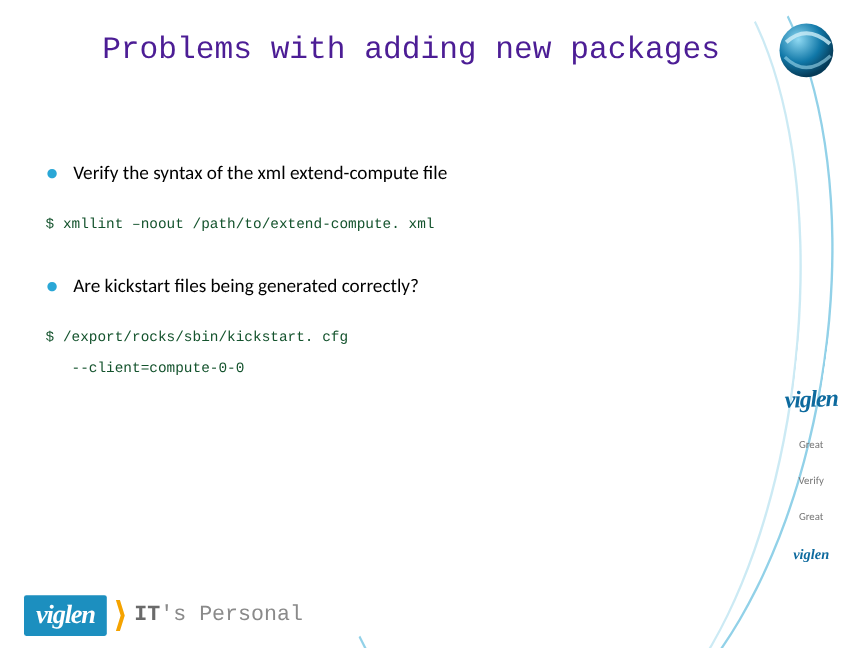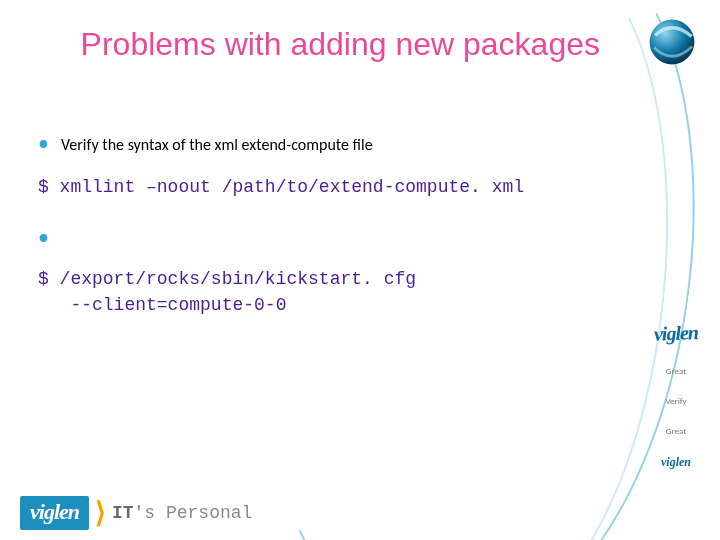--- a/index.html
+++ b/index.html
@@ -1,22 +1,22 @@
 <!DOCTYPE html>
 <html><head>
 <meta charset="utf-8">
 <style>
   html,body{margin:0;padding:0;width:720px;height:540px;background:#fff;font-family:Calibri,Arial,sans-serif;overflow:hidden;position:relative}
   .slide{position:relative;width:720px;height:540px}
-  .title{position:absolute;top:26px;left:0;right:110px;text-align:right;font-family:Liberation Sans, sans-serif;font-size:32px;color:#ec4899;padding-right:10px}
+  .title{position:absolute;top:26px;left:0;right:110px;text-align:right;font-family:Liberation Mono, monospace;font-size:26px;color:#4c1d95;padding-right:10px}
   .content{position:absolute;top:120px;left:38px;right:140px}
   .bullet{display:flex;align-items:flex-start;margin:10px 0 14px 0}
   .bullet .dot{color:#2aa7d6;font-size:22px;line-height:28px;margin-right:12px}
   .bullet .btxt{font-size:16px;color:#000;line-height:30px}
-  .code{font-family:'Courier New',monospace;font-size:18px;color:#4c1d95;margin:4px 0 24px 0;white-space:pre;line-height:26px}
+  .code{font-family:'Courier New',monospace;font-size:12px;color:#14532d;margin:4px 0 24px 0;white-space:pre;line-height:26px}
   
   .swoosh{position:absolute;right:30px;top:-80px;width:420px;height:700px;border:2px solid #87cde6;border-radius:50%/60%;border-left-color:transparent;border-top-color:transparent;transform:rotate(8deg);opacity:.9}
   .swoosh2{position:absolute;right:55px;top:-60px;width:360px;height:680px;border:2px solid #b7e2f0;border-radius:50%/60%;border-left-color:transparent;border-top-color:transparent;transform:rotate(6deg);opacity:.7}
   
   .globe{position:absolute;top:14px;right:20px;width:56px;height:56px}
   .globe svg{width:56px;height:56px}
   
   .brand-right{position:absolute;right:14px;bottom:70px;width:60px;text-align:center}
   .vl{font-family:Georgia,serif;font-style:italic;font-weight:bold;font-size:20px;color:#0d6a9e;transform:rotate(-2deg);letter-spacing:-1px}
   .tagwords{font-size:9px;color:#777;line-height:12px;margin-top:20px}
@@ -56,20 +56,21 @@
 
   <div class="content">
     <div class="bullet">
       <span class="dot">•</span>
       <span class="btxt">Verify the syntax of the xml extend-compute file</span>
     </div>
     <div class="code">$ xmllint –noout /path/to/extend-compute. xml</div>
 
     <div class="bullet">
       <span class="dot">•</span>
+      <span class="btxt">Are kickstart files being generated correctly?</span>
     </div>
     <div class="code">$ /export/rocks/sbin/kickstart. cfg
    --client=compute-0-0</div>
   </div>
 
   <div class="brand-right">
     <div class="vl">viglen</div>
     <div class="tagwords">
       <div>Great</div>
       <div>Verify</div>

